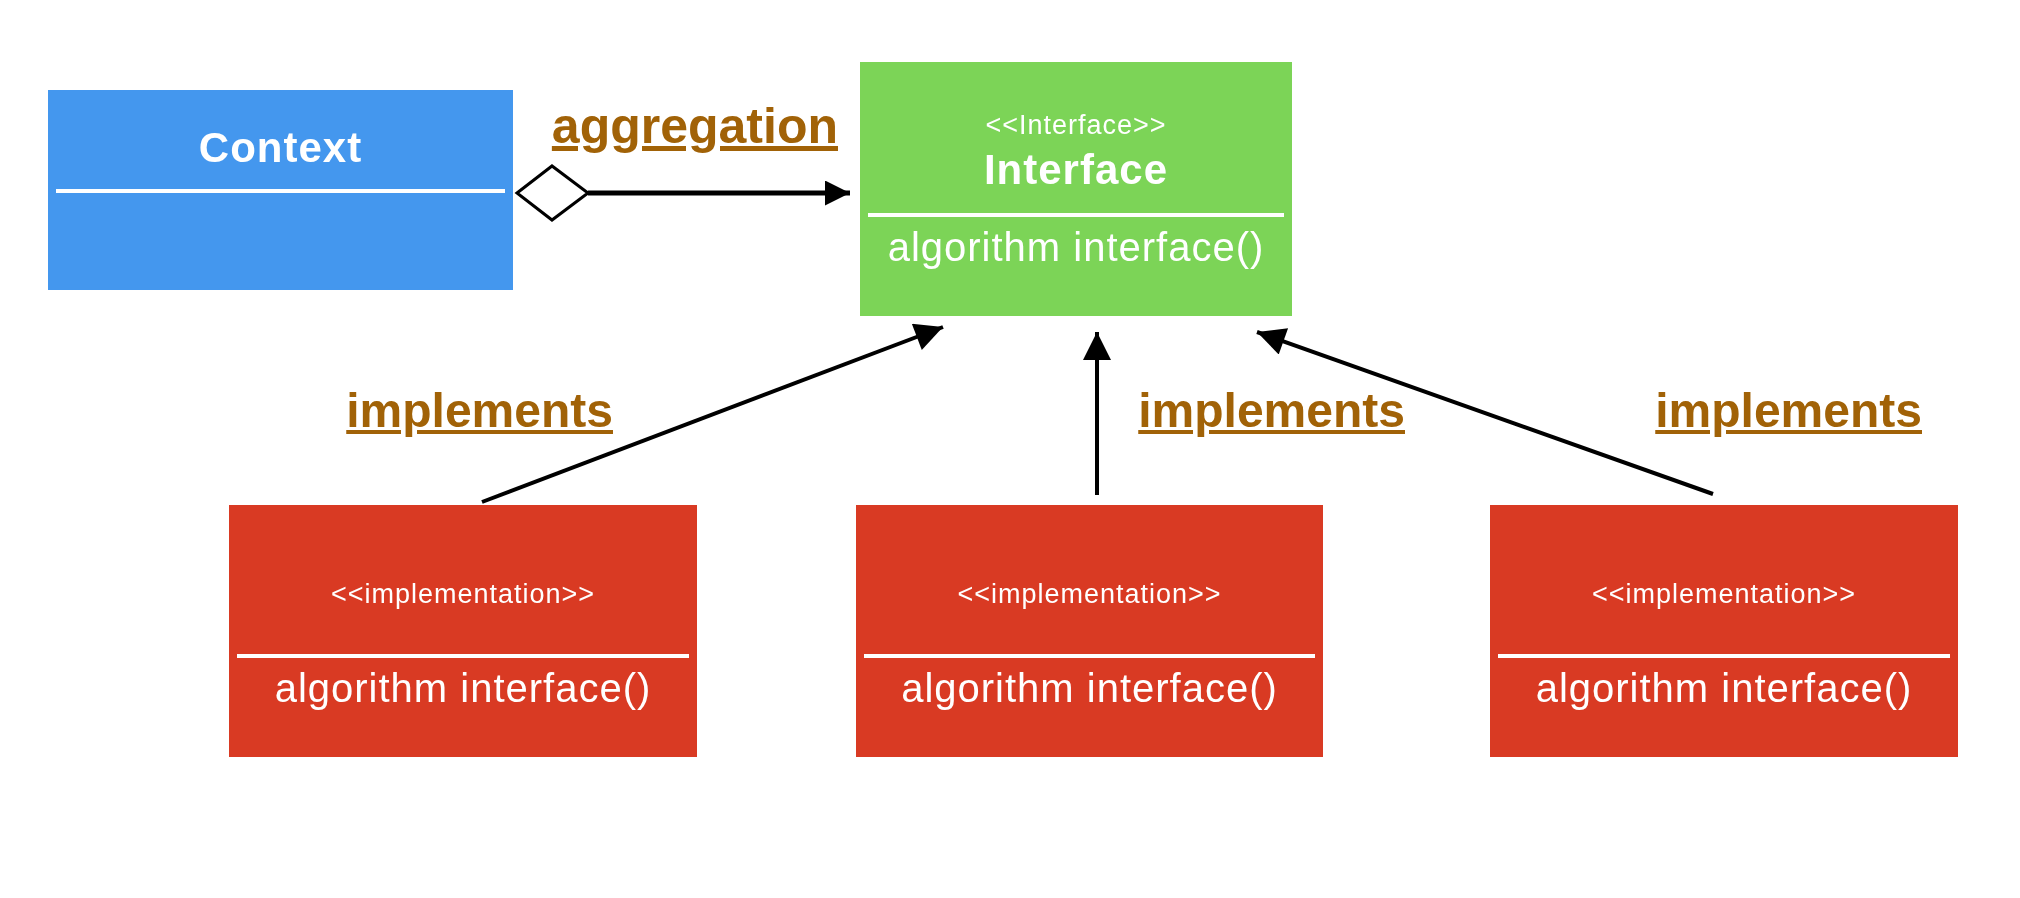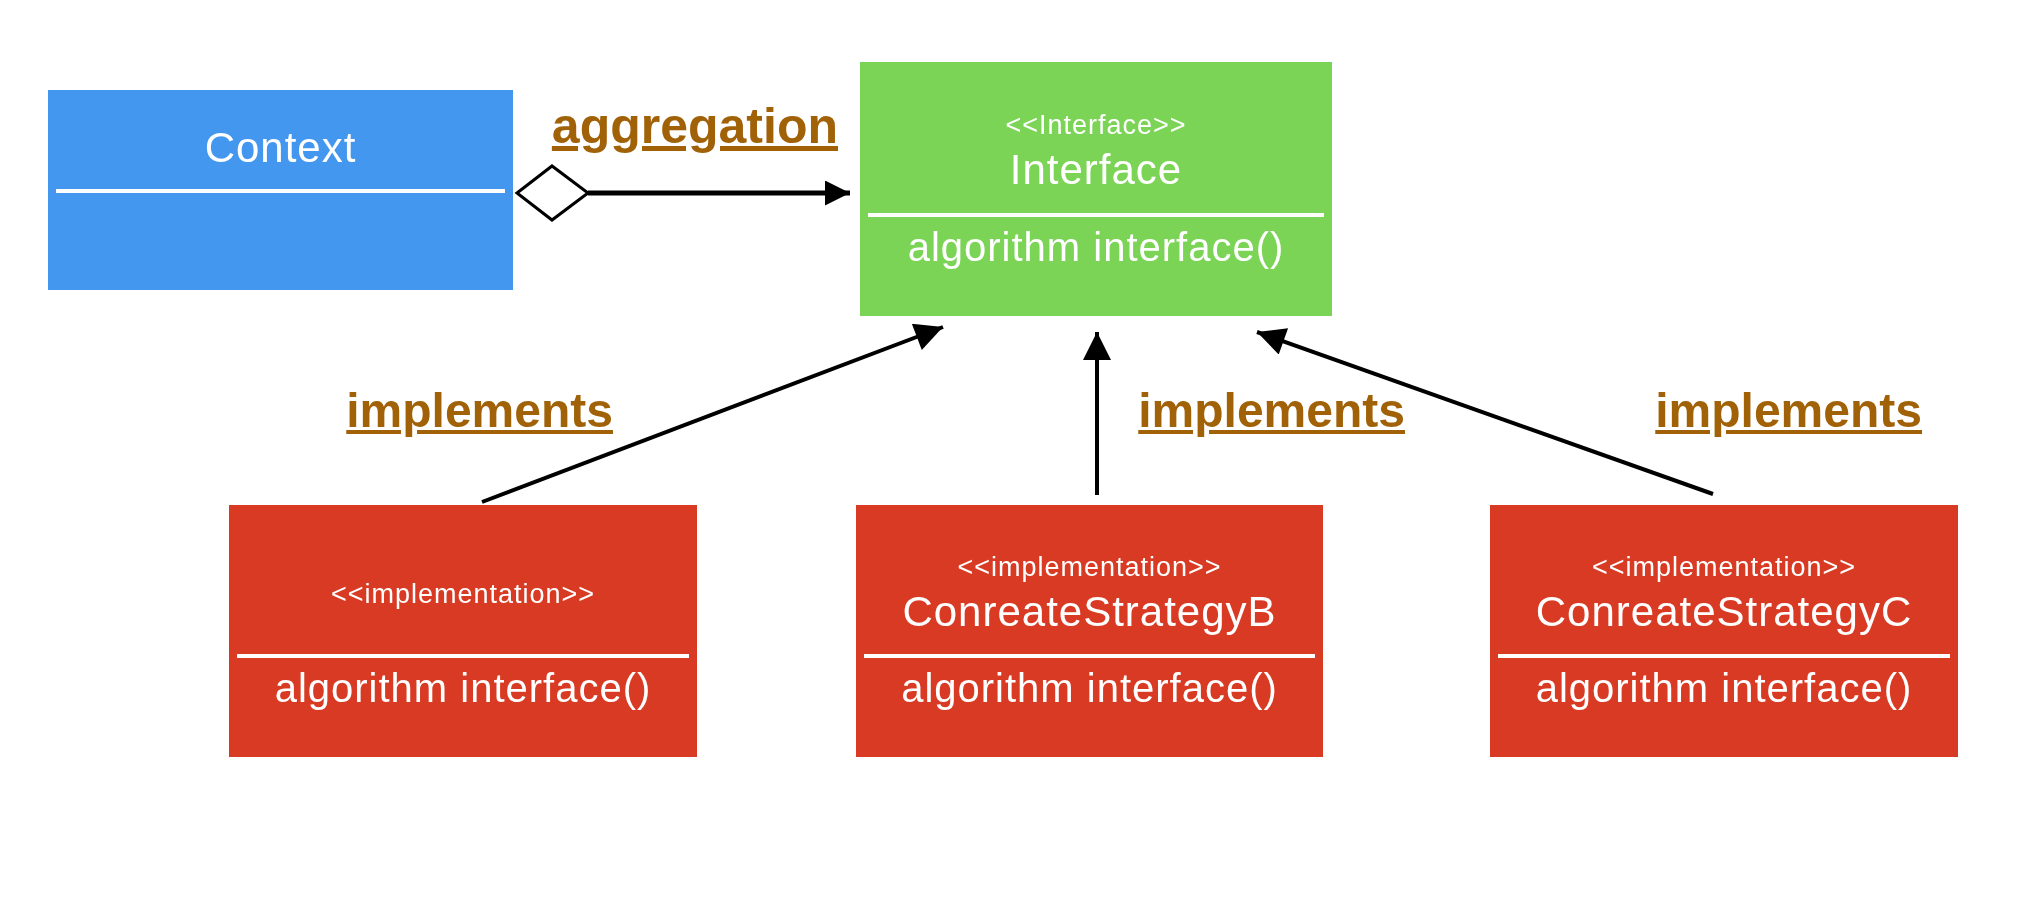--- a/index.html
+++ b/index.html
@@ -24,21 +24,21 @@
   
   .class-box {
     position: absolute;
     display: flex;
     flex-direction: column;
     color: #ffffff;
     text-align: center;
     letter-spacing: 1px;
   }
   .box-context        { left: 48px;  top: 90px;  width: 465px; height: 200px; background: #4497ee; }
-  .box-strategy       { left: 860px; top: 62px;  width: 472px; height: 254px; background: #7cd457; }
+  .box-strategy       { left: 860px; top: 62px;  width: 432px; height: 254px; background: #7cd457; }
   .box-impl-a         { left: 229px; top: 505px; width: 468px; height: 252px; background: #d93a23; }
   .box-impl-b         { left: 856px; top: 505px; width: 467px; height: 252px; background: #d93a23; }
   .box-impl-c         { left: 1490px;top: 505px; width: 468px; height: 252px; background: #d93a23; }
 
   .box-top {
     display: flex;
     flex-direction: column;
     align-items: center;
     justify-content: center;
   }
@@ -57,21 +57,21 @@
   .box-bottom {
     flex: 1;
     display: flex;
     flex-direction: column;
     align-items: center;
     justify-content: flex-start;
     padding-top: 8px;
   }
 
   .stereotype { font-size: 27px; line-height: 30px; font-weight: 400; }
-  .class-name { font-size: 42px; line-height: 46px; font-weight: 400; }
+  .class-name { font-size: 42px; line-height: 46px; font-weight: 700; }
   .class-method { font-size: 40px; line-height: 44px; font-weight: 400; }
 
   
   .relation-label {
     position: absolute;
     color: #a16207;
     font-weight: 700;
     text-align: right;
     text-decoration: underline;
   }
@@ -137,32 +137,30 @@
     </div>
     <div class="box-divider"></div>
     <div class="box-bottom">
       <div class="class-method">algorithm interface()</div>
     </div>
   </div>
 
   <div class="class-box box-impl-b">
     <div class="box-top">
       <div class="stereotype">&lt;&lt;implementation&gt;&gt;</div>
-      <div class="class-name">ConreateStrategyB</div>
     </div>
     <div class="box-divider"></div>
     <div class="box-bottom">
       <div class="class-method">algorithm interface()</div>
     </div>
   </div>
 
   <div class="class-box box-impl-c">
     <div class="box-top">
       <div class="stereotype">&lt;&lt;implementation&gt;&gt;</div>
-      <div class="class-name">ConreateStrategyC</div>
     </div>
     <div class="box-divider"></div>
     <div class="box-bottom">
       <div class="class-method">algorithm interface()</div>
     </div>
   </div>
 
 </div>
 
 </body></html>

